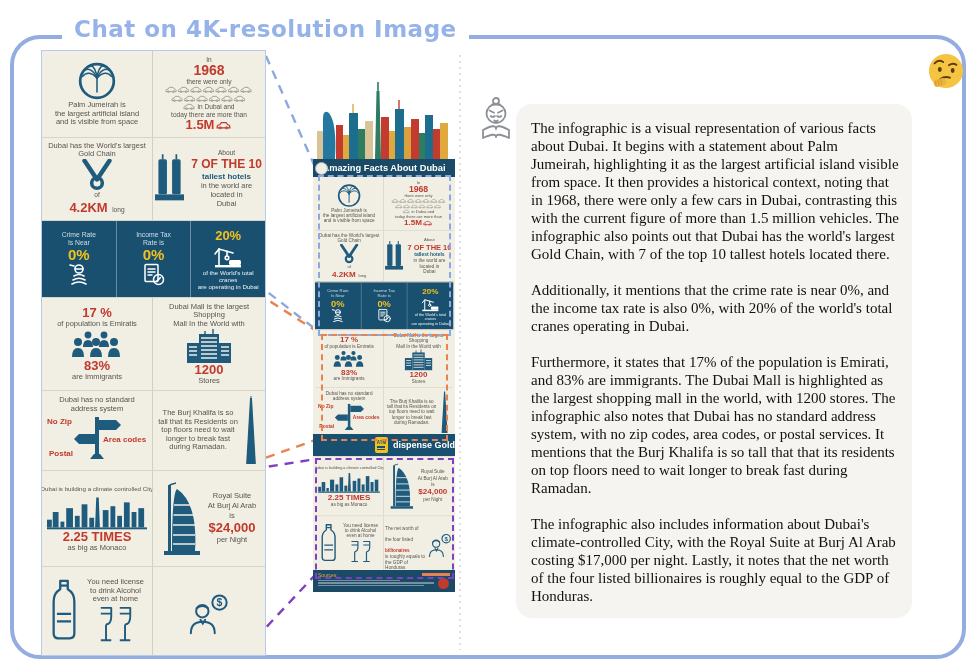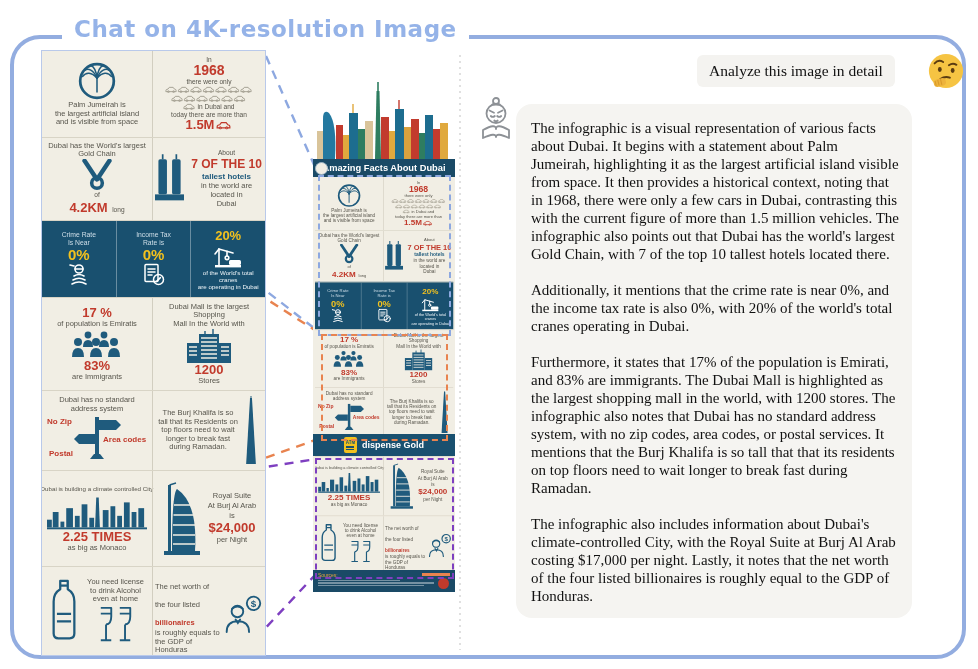--- a/index.html
+++ b/index.html
@@ -39,21 +39,21 @@
   .nowrap{white-space:nowrap;}
   
   .hd{position:absolute;left:313px;top:75px;width:142px;z-index:2;}
   .hd-sky{height:84px;background:#fff;display:flex;align-items:flex-end;justify-content:center;}
   .hd-band{height:18px;background:#1a4a66;color:#fff;display:flex;align-items:center;
            justify-content:center;font-size:9.3px;font-weight:bold;position:relative;white-space:nowrap;}
   .hd-band .mini-logo{position:absolute;left:2px;top:3px;width:11px;height:11px;border-radius:50%;
            background:#f1eee4;border:1px solid #9db4c4;}
   .mini{overflow:hidden;background:#f1eee4;padding-left:2px;}
   .mini-inner{transform:scale(.62);transform-origin:0 0;width:223px;}
-  .hd-atm{height:22px;background:#19506f;display:flex;align-items:center;justify-content:center;gap:5px;}
+  .hd-atm{height:22px;background:#19506f;display:flex;align-items:center;justify-content:flex-end;gap:5px;}
   .atm-chip{width:13px;height:16px;background:#f2c11e;border-radius:2px;display:flex;flex-direction:column;
             align-items:center;justify-content:center;}
   .atm-chip .lbl{font-size:4.5px;font-weight:bold;color:#19506f;line-height:5px;}
   .atm-chip .bar{width:8px;height:1.3px;background:#19506f;margin-top:1px;}
   .hd-atm-text{color:#fff;font-weight:bold;font-size:9px;}
   .hd-foot{height:22px;background:#1a4a66;position:relative;padding:2px 5px;box-sizing:border-box;}
   .hd-foot .src{font-size:5px;color:#e8a33d;line-height:6px;}
   .stripe{height:1.2px;background:rgba(255,255,255,.4);margin:1.6px 0;}
   .foot-logo{position:absolute;right:6px;bottom:3px;width:11px;height:11px;border-radius:50%;background:#c13a2c;}
   .foot-bar{position:absolute;right:5px;top:3px;width:28px;height:2.5px;background:#e8834f;}
@@ -365,25 +365,20 @@
                 <path d="M4 2 h11 v9 q0 8 -5.5 8.5"></path>
                   <path d="M9.5 19.5 V35 M4 36 h11"></path>
                 <path d="M24 2 h11 v9 q0 8 -5.5 8.5"></path>
                   <path d="M29.5 19.5 V35 M24 36 h11"></path>
                 <path d="M4 8 h11 M24 8 h11"></path>
               </g>
             </svg>
           </div>
         </div>
         <div class="cell" style="flex-direction:row;gap:3px;align-items:flex-start;padding-top:8px">
-          <div style="width:70px;text-align:left">
-            <span class="t">The net worth of the four listed</span>
-            <span class="red" style="font-size:7.5px">billionaires</span>
-            <span class="t" style="display:block">is roughly equals to the GDP of Honduras</span>
-          </div>
           <svg width="42" height="44" viewBox="0 0 44 46" style="margin-top:18px">
             <g fill="none" stroke="#1f5b7d" stroke-width="2.1" stroke-linecap="round">
               <circle cx="33" cy="10" r="7.5"></circle>
               <circle cx="15" cy="19" r="6.5"></circle>
                 <path d="M9 16 q6 -5 12 0"></path>
               <path d="M3 42 q0 -12 12.5 -12 q12.5 0 12.5 12"></path>
               <path d="M13 28 l2.5 4 l2.5 -4"></path>
             </g>
             <text x="33" y="14" text-anchor="middle" font-size="11" font-weight="bold" fill="#1f5b7d" font-family="Liberation Sans, sans-serif">$</text>
           </svg>
@@ -729,21 +724,20 @@
       <div class="stripe" style="width:88%"></div>
       <div class="stripe" style="width:80%"></div>
       <div class="foot-bar"></div>
       <div class="foot-logo"></div>
     </div>
     <div class="dashed-box box-blue"></div>
     <div class="dashed-box box-orange"></div>
     <div class="dashed-box box-purple"></div>
   </div>
 
-  <div class="user-bubble">Analyze this image in detail</div>
 
   <svg class="emoji" width="38" height="38" viewBox="0 0 40 40">
     <circle cx="20" cy="20" r="18" fill="#f6c443"></circle>
     <path d="M8 12 q4 -4.5 9 -1.5" fill="none" stroke="#5b3c11" stroke-width="2" stroke-linecap="round"></path>
     <path d="M23 14 q4 -3 8 -0.5" fill="none" stroke="#5b3c11" stroke-width="2" stroke-linecap="round"></path>
     <ellipse cx="13.5" cy="18.5" rx="2" ry="2.6" fill="#5b3c11"></ellipse>
     <ellipse cx="27" cy="19.5" rx="2" ry="2.6" fill="#5b3c11"></ellipse>
     <path d="M14 28.5 q5 -3.5 10 -1.5" fill="none" stroke="#5b3c11" stroke-width="2.2" stroke-linecap="round"></path>
     <g transform="rotate(-14 14 32)">
       <rect x="7" y="28" width="13" height="8" rx="4" fill="#edb33c"></rect>

